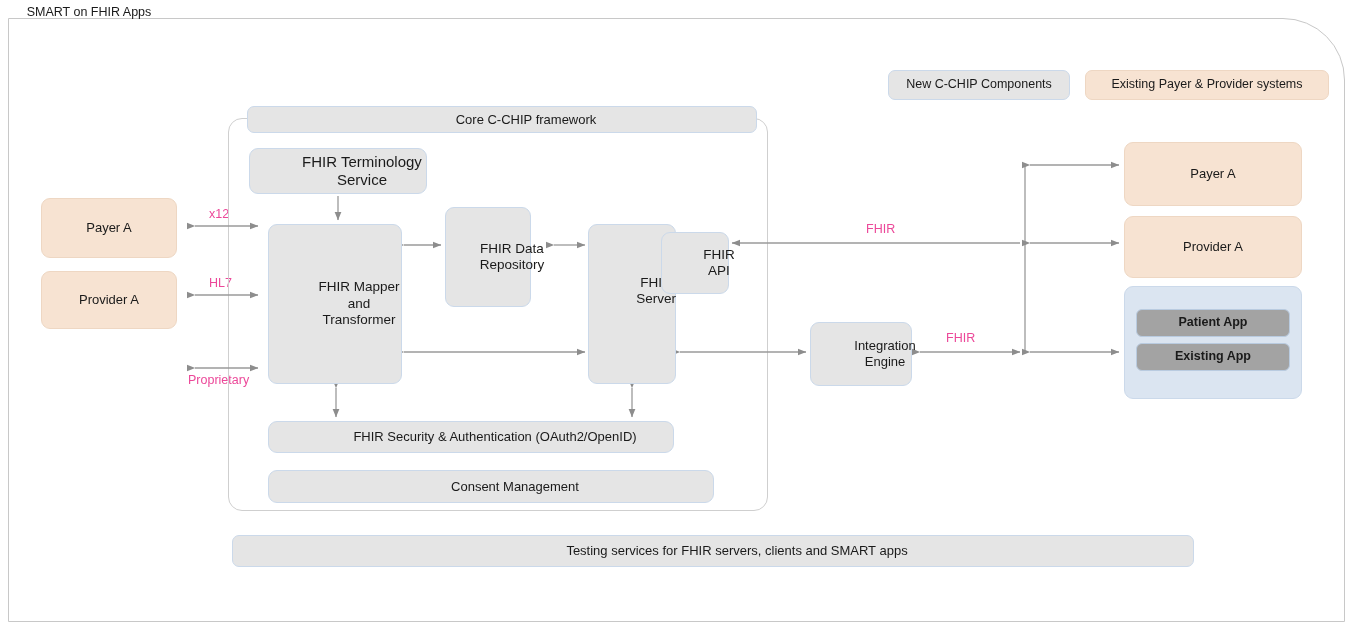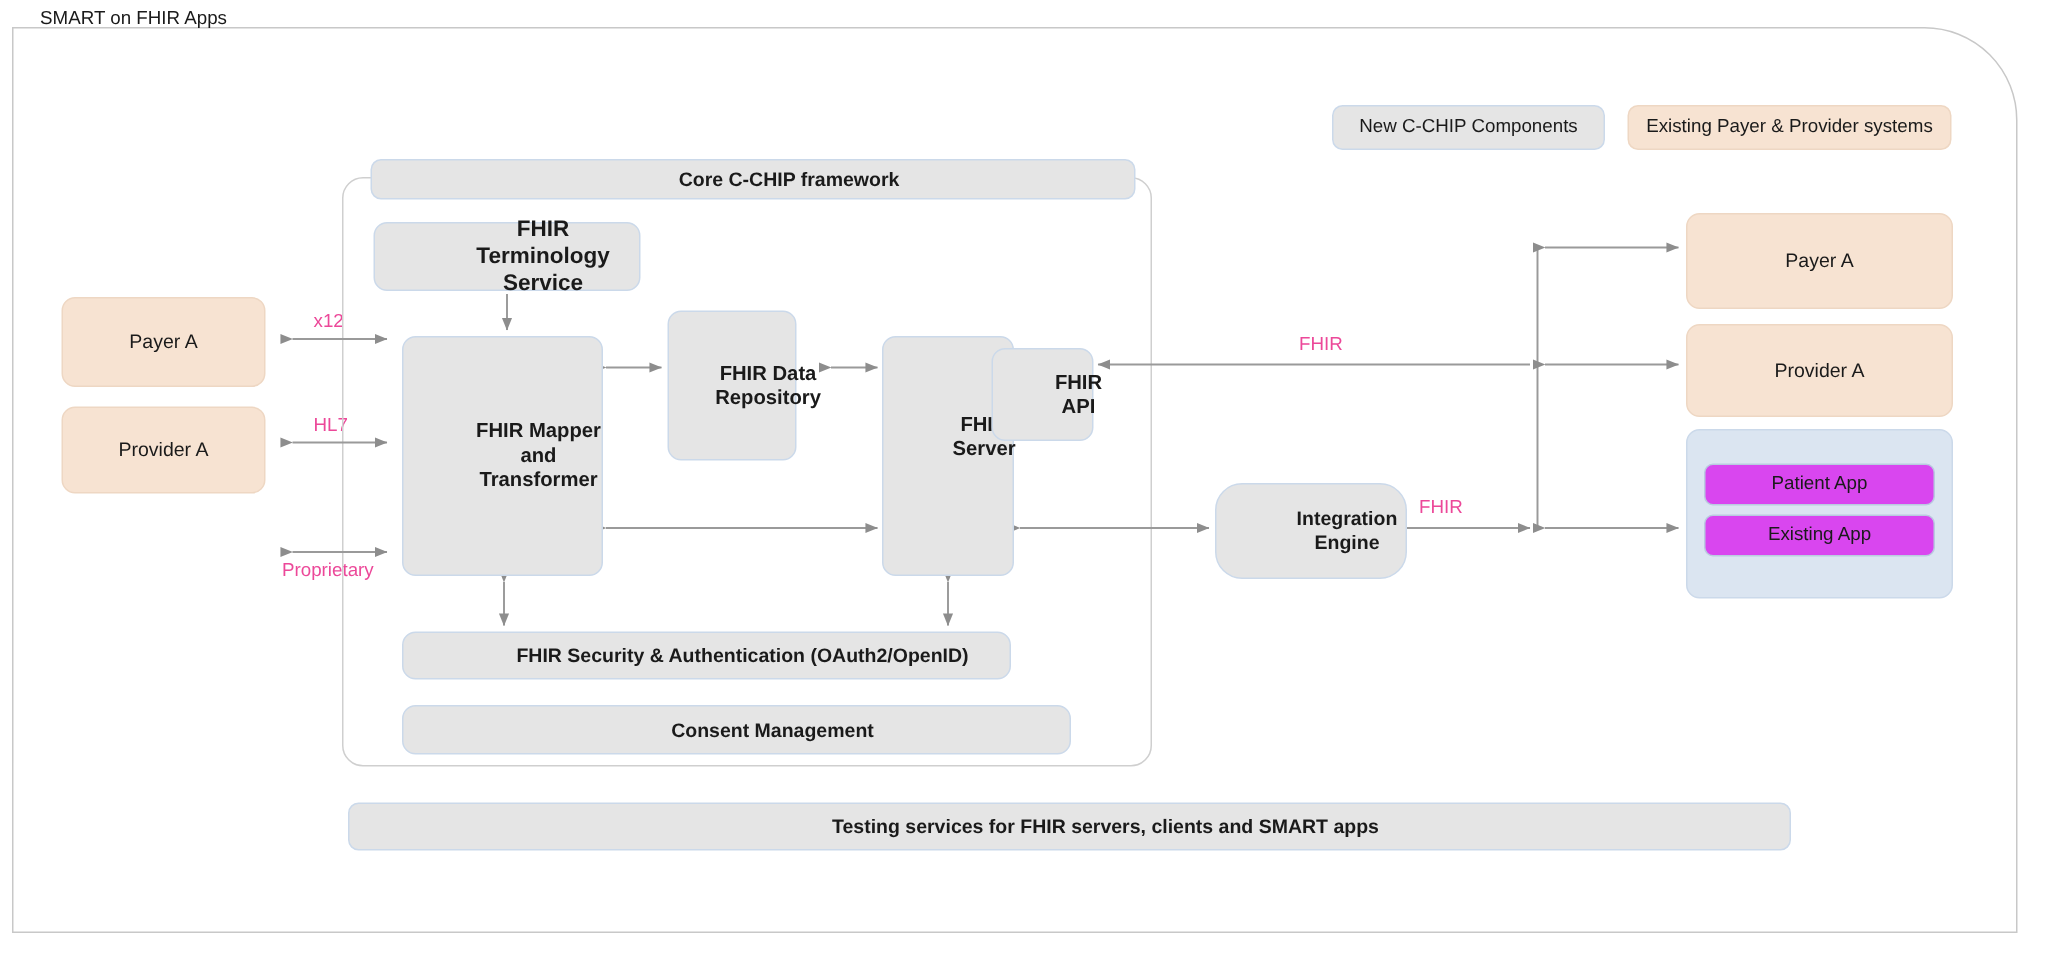--- a/index.html
+++ b/index.html
@@ -12,26 +12,26 @@
     border:1px solid #c8c8c8;border-radius:0 62px 0 0;background:#fff;box-sizing:border-box;
   }
 
   .box{
     position:absolute;box-sizing:border-box;display:flex;align-items:center;
     justify-content:center;text-align:center;line-height:1.22;
     color:#1a1a1a;border-radius:9px;
   }
   .blue{background:#e5e5e5;border:1px solid #cbd9ea;}
   .peach{background:#f7e3d2;border:1px solid #eed7c3;}
-  .white{background:#d946ef;border:1px solid #b9cbe0;}
-  .bold{font-weight:bold;padding-left:48px;}
+  .white{background:#a3a3a3;border:1px solid #b9cbe0;font-weight:bold;}
+  .bold{font-weight:normal;padding-left:48px;}
 
   
   #legend-new{left:888px;top:70px;width:182px;height:30px;font-size:12.5px;border-radius:7px;}
-  #legend-existing{left:1085px;top:70px;width:216px;height:30px;font-size:12.5px;border-radius:7px;}
+  #legend-existing{left:1085px;top:70px;width:244px;height:30px;font-size:12.5px;border-radius:7px;}
 
   
   #ext-payer-a{left:41px;top:198px;width:136px;height:60px;font-size:13px;}
   #ext-provider-a{left:41px;top:271px;width:136px;height:58px;font-size:13px;}
   #ext-nonstd{left:41px;top:342px;width:136px;height:60px;font-size:13px;}
 
   
   #framework{
     position:absolute;left:228px;top:118px;width:540px;height:393px;
     border:1px solid #cfcfcf;border-radius:14px;background:transparent;box-sizing:border-box;
@@ -40,21 +40,21 @@
 
   #terminology-service{left:249px;top:148px;width:178px;height:46px;font-size:15px;}
   #mapper{left:268px;top:224px;width:134px;height:160px;font-size:13.5px;}
   #data-repo{left:445px;top:207px;width:86px;height:100px;font-size:13.5px;}
   #fhir-server{left:588px;top:224px;width:88px;height:160px;font-size:13.5px;}
   #fhir-api{left:661px;top:232px;width:68px;height:62px;font-size:13.5px;z-index:3;}
   #security{left:268px;top:421px;width:406px;height:32px;font-size:13px;}
   #consent{left:268px;top:470px;width:446px;height:33px;font-size:13px;}
 
   
-  #integration-engine{left:810px;top:322px;width:128px;height:64px;font-size:13px;border-radius:18px;}
+  #integration-engine{left:810px;top:322px;width:102px;height:64px;font-size:13px;}
 
   
   #right-payer-a{left:1124px;top:142px;width:178px;height:64px;font-size:13px;}
   #right-provider-a{left:1124px;top:216px;width:178px;height:62px;font-size:13px;}
   #smart-apps{
     position:absolute;left:1124px;top:286px;width:178px;height:113px;
     background:#dbe5f1;border:1px solid #cbd9ea;border-radius:9px;box-sizing:border-box;
   }
   #smart-apps-title{position:absolute;left:0;top:5px;width:178px;text-align:center;font-size:12.5px;color:#1a1a1a;}
   #patient-app{left:1136px;top:309px;width:154px;height:28px;font-size:12.5px;border-radius:6px;z-index:2;}

